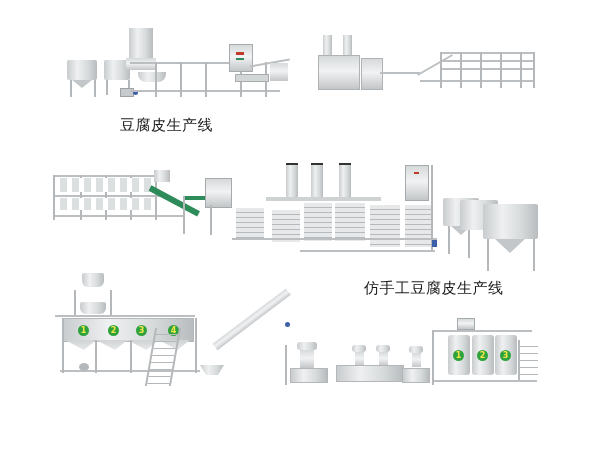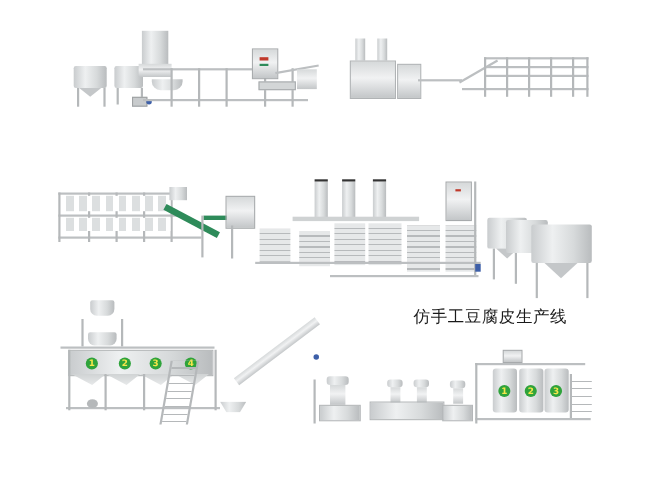--- a/index.html
+++ b/index.html
@@ -63,20 +63,21 @@
     <div class="rail" style="left:440px;top:68px;width:95px;"></div>
     <div class="rail" style="left:420px;top:80px;width:115px;"></div>
     <div class="leg" style="left:440px;top:52px;height:36px;"></div>
     <div class="leg" style="left:460px;top:52px;height:36px;"></div>
     <div class="leg" style="left:480px;top:52px;height:36px;"></div>
     <div class="leg" style="left:500px;top:52px;height:36px;"></div>
     <div class="leg" style="left:520px;top:52px;height:36px;"></div>
     <div class="leg" style="left:533px;top:52px;height:36px;"></div>
   </div>
 
+  <div class="caption" style="left:120px;top:116px;">豆腐皮生产线</div>
 
   <div>
 
     <div class="rail" style="left:53px;top:175px;width:110px;"></div>
     <div class="rail" style="left:53px;top:195px;width:110px;"></div>
     <div class="rail" style="left:53px;top:215px;width:130px;"></div>
     <div class="leg" style="left:53px;top:175px;height:45px;"></div>
     <div class="leg" style="left:80px;top:175px;height:45px;"></div>
     <div class="leg" style="left:105px;top:175px;height:45px;"></div>
     <div class="leg" style="left:130px;top:175px;height:45px;"></div>
@@ -114,21 +115,21 @@
     <div class="m" style="left:451px;top:226px;width:0;height:0;border-left:10px solid transparent;border-right:10px solid transparent;border-top:9px solid #c4c7c9;"></div>
     <div class="m steel" style="left:460px;top:200px;width:38px;height:30px;border-radius:2px;"></div>
     <div class="m steel" style="left:483px;top:204px;width:55px;height:35px;border-radius:2px;"></div>
     <div class="m" style="left:495px;top:239px;width:0;height:0;border-left:15px solid transparent;border-right:15px solid transparent;border-top:14px solid #c4c7c9;"></div>
     <div class="leg" style="left:448px;top:226px;height:28px;"></div>
     <div class="leg" style="left:468px;top:230px;height:28px;"></div>
     <div class="leg" style="left:487px;top:239px;height:32px;"></div>
     <div class="leg" style="left:533px;top:239px;height:32px;"></div>
   </div>
 
-  <div class="caption" style="left:376px;top:279px;text-align:right;">仿手工豆腐皮生产线</div>
+  <div class="caption" style="left:364px;top:279px;text-align:right;">仿手工豆腐皮生产线</div>
 
   <div>
 
     <div class="m steel" style="left:82px;top:273px;width:22px;height:14px;border-radius:2px 2px 6px 6px;"></div>
     <div class="m steel" style="left:80px;top:302px;width:26px;height:12px;border-radius:2px 2px 6px 6px;"></div>
     <div class="leg" style="left:74px;top:290px;height:25px;"></div>
     <div class="leg" style="left:110px;top:290px;height:25px;"></div>
 
     <div class="m steel" style="left:62px;top:318px;width:130px;height:22px;border:1px solid #b4b7b9;"></div>
     <div class="m" style="left:65px;top:340px;width:125px;height:10px;background:linear-gradient(180deg,#d0d3d4,#e7e9ea);clip-path:polygon(0 0,100% 0,90% 100%,75% 0,65% 100%,50% 0,40% 100%,25% 0,15% 100%);"></div>

